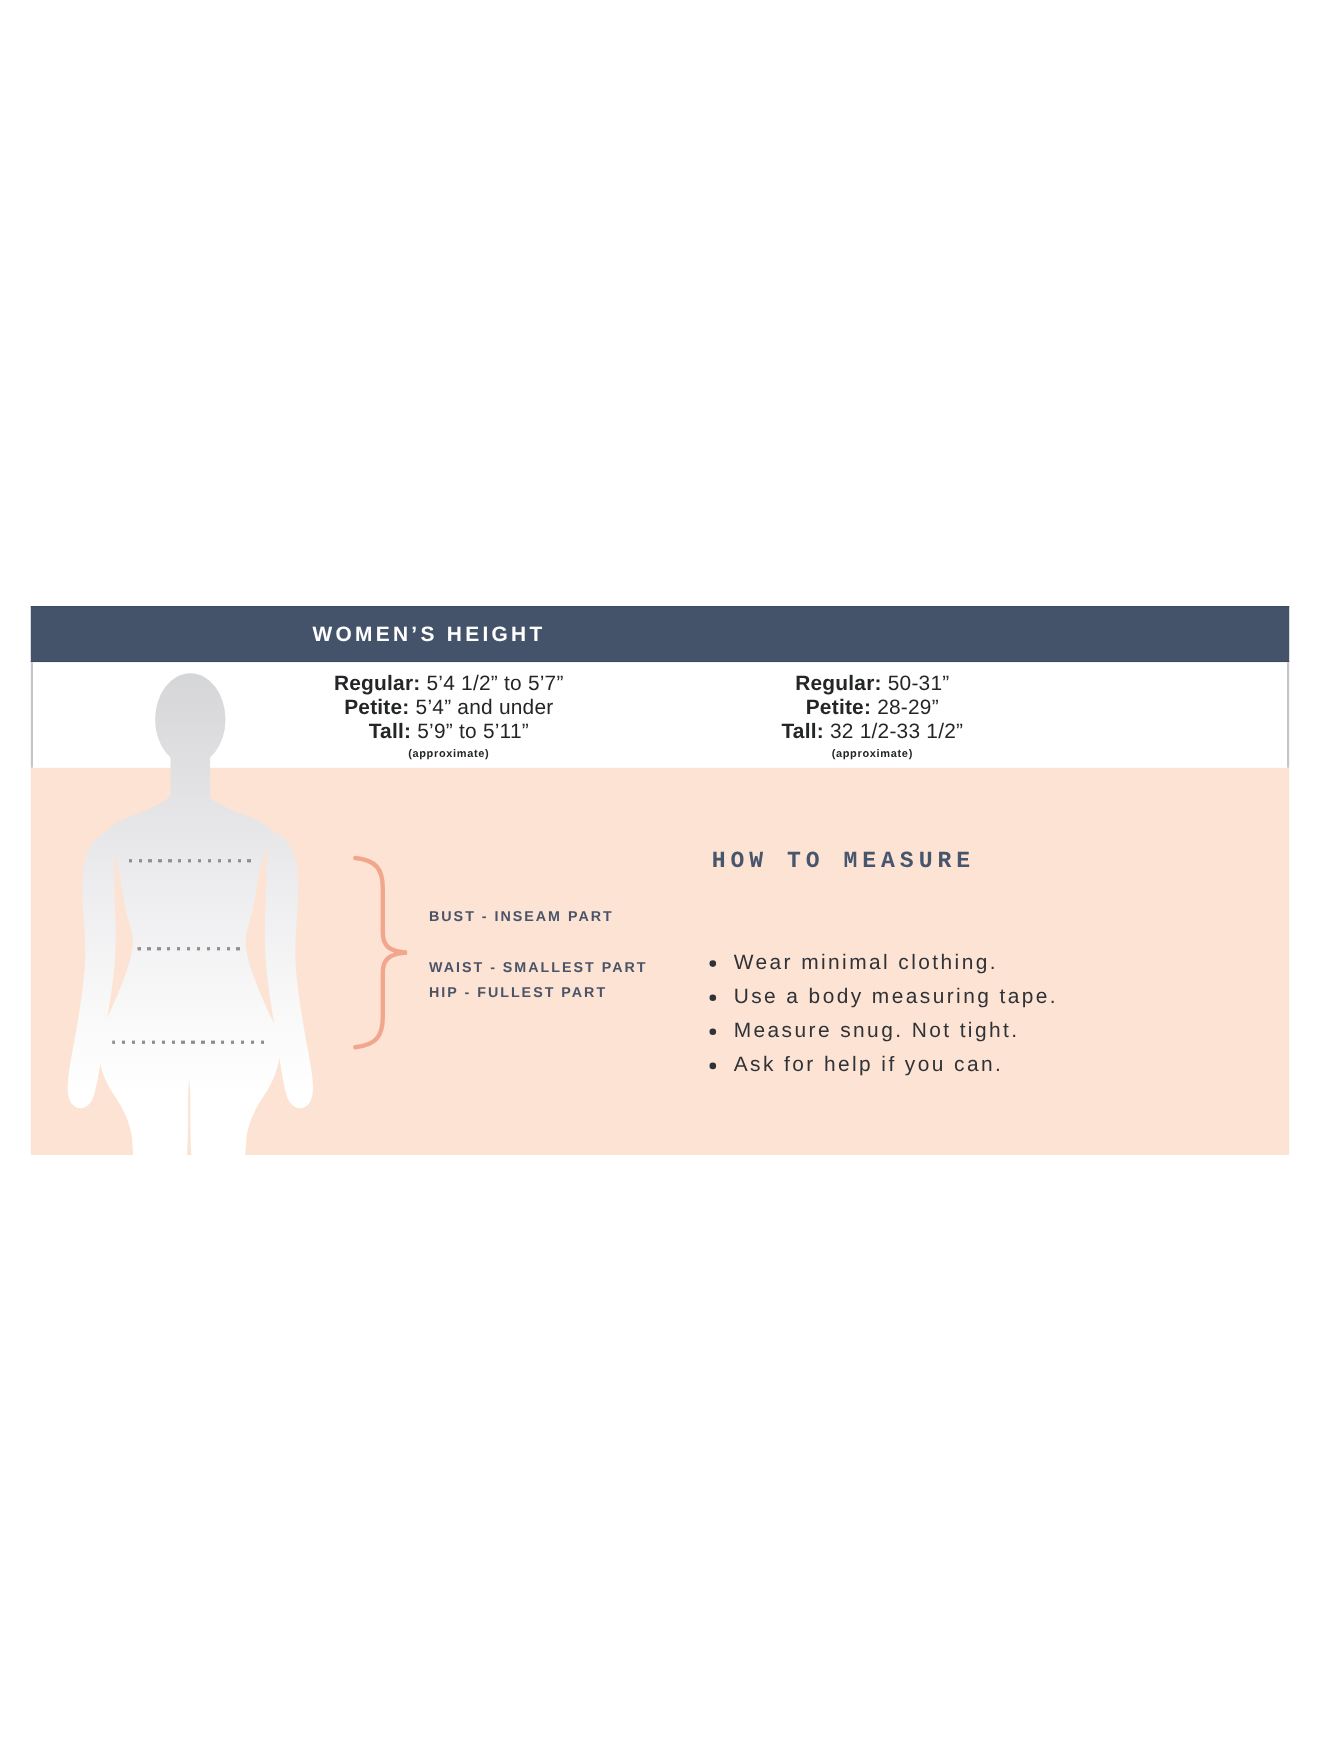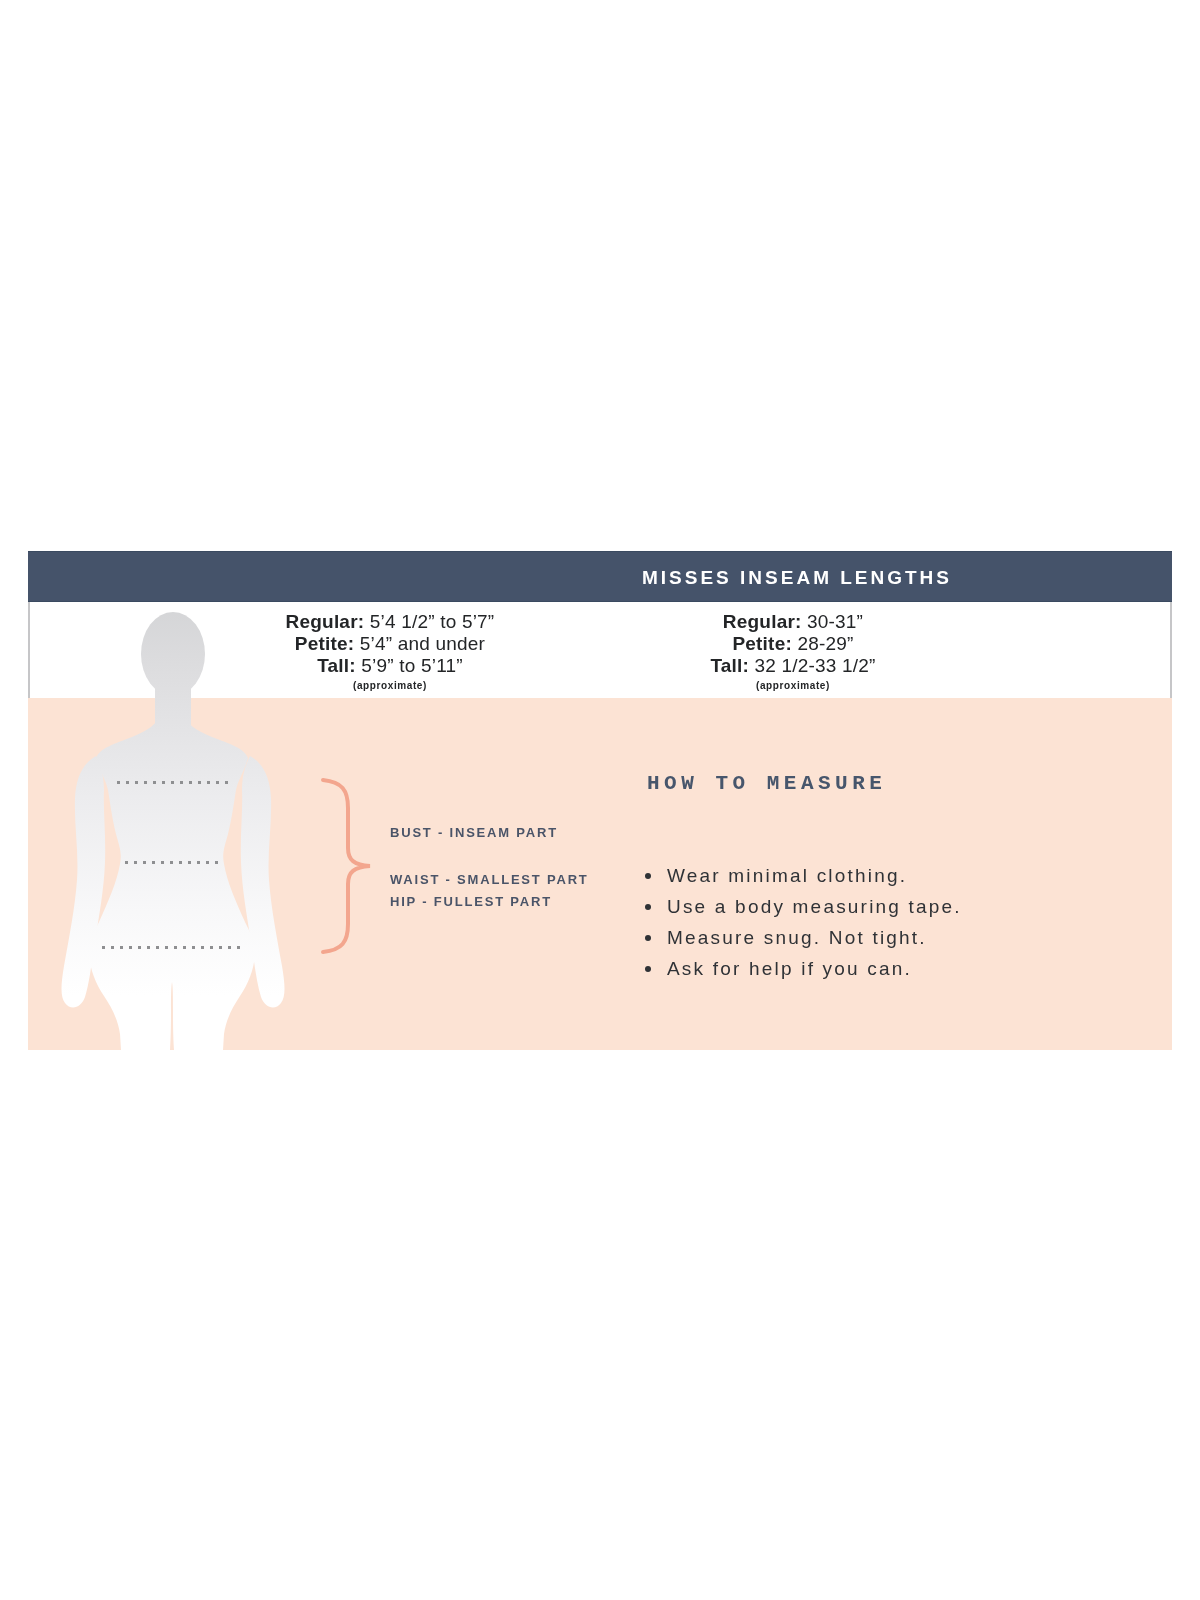--- a/index.html
+++ b/index.html
@@ -30,21 +30,21 @@
     border-right:2px solid var(--band-border); box-sizing:border-box;
   }
   .pink{
     position:absolute; left:28px; top:698px; width:1144px; height:352px;
     background:var(--pink);
   }
   .spec-col{
     position:absolute; top:611px; transform:translateX(-50%);
     text-align:center; color:var(--ink); white-space:nowrap;
   }
-  .spec-col.left{left:390px;}
+  .spec-col.left{left:408px;}
   .spec-col.right{left:793px;}
   .spec-row{font-size:19px; line-height:22px; letter-spacing:0.2px;}
   .spec-row b{font-weight:bold;}
   .spec-note{font-size:10px; font-weight:bold; letter-spacing:0.6px; margin-top:3px;}
   .silhouette{position:absolute; left:20px; top:590px; width:306px; height:460px;}
   .dots{
     position:absolute; height:3px;
     background-image:repeating-linear-gradient(to right, var(--dot) 0 3px, rgba(0,0,0,0) 3px 9px);
   }
   .dots.bust{left:117px; top:781px; width:112px;}
@@ -80,21 +80,21 @@
     font-size:19px; line-height:20px; letter-spacing:2.2px;
     color:var(--bullet); white-space:nowrap;
   }
 </style>
 </head>
 <body>
 
 <div class="sheet">
 
   <div class="bar">
-    <div class="bar-title right">MISSES INSEAM LENGTHS</div>
+    <div class="bar-title left">WOMEN’S HEIGHT</div>
   </div>
 
   <div class="band"></div>
 
   <div class="pink"></div>
 
   <svg class="silhouette" viewBox="0 0 306 460" aria-hidden="true">
     <defs>
       <linearGradient id="bodyGrad" gradientUnits="userSpaceOnUse" x1="0" y1="0" x2="0" y2="460">
         <stop offset="0" style="stop-color:var(--sil-top)"></stop>
@@ -146,21 +146,21 @@
   <div class="measure-label hip">HIP - FULLEST PART</div>
 
   <div class="spec-col left">
     <div class="spec-row"><b>Regular:</b> <span>5’4 1/2” to 5’7”</span></div>
     <div class="spec-row"><b>Petite:</b> <span>5’4” and under</span></div>
     <div class="spec-row"><b>Tall:</b> <span>5’9” to 5’11”</span></div>
     <div class="spec-note">(approximate)</div>
   </div>
 
   <div class="spec-col right">
-    <div class="spec-row"><b>Regular:</b> <span>30-31”</span></div>
+    <div class="spec-row"><b>Regular:</b> <span>50-31”</span></div>
     <div class="spec-row"><b>Petite:</b> <span>28-29”</span></div>
     <div class="spec-row"><b>Tall:</b> <span>32 1/2-33 1/2”</span></div>
     <div class="spec-note">(approximate)</div>
   </div>
 
   <div class="howto-t1">HOW TO MEASURE</div>
 
   <div class="bullets">
     <div class="bullet-row">
       <span class="bullet-dot"></span>

